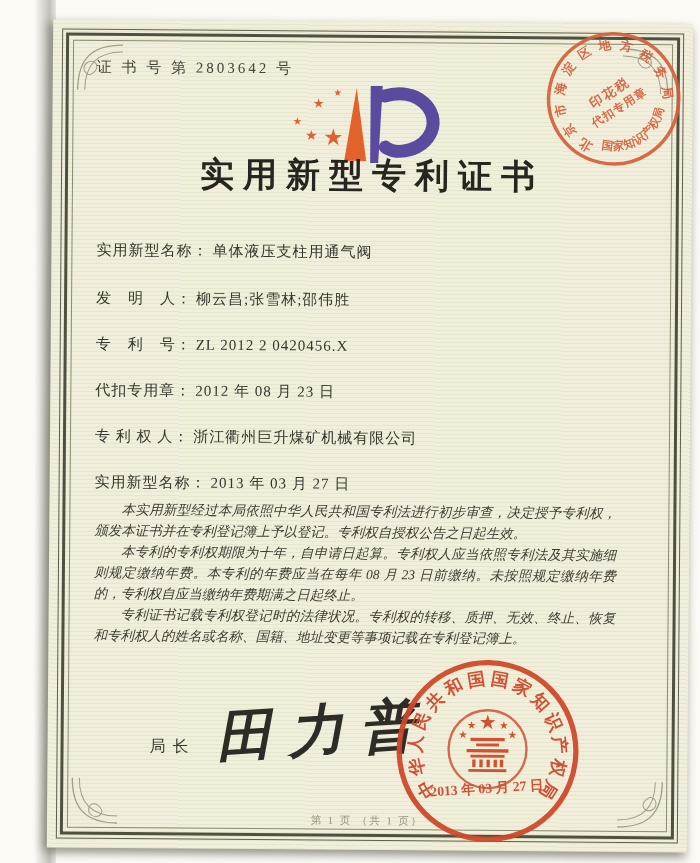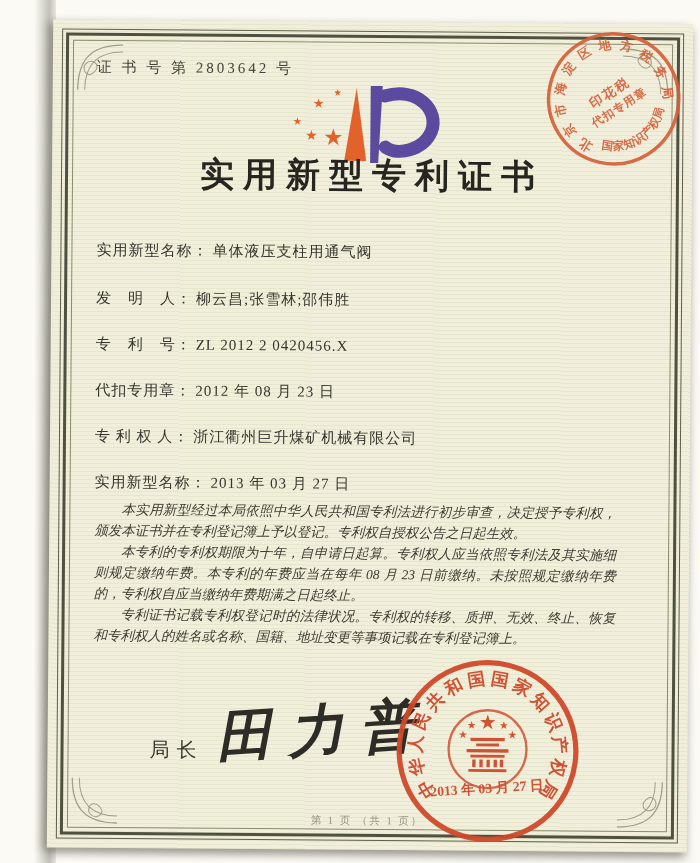--- a/index.html
+++ b/index.html
@@ -24,21 +24,21 @@
   .logo{position:absolute;left:233px;top:58px;}
   .title{position:absolute;left:0;top:131px;width:100%;text-align:center;
     font-size:34px;font-weight:bold;letter-spacing:9px;color:#262520;}
   .field{position:absolute;left:45px;width:560px;font-size:15px;color:#37362e;white-space:nowrap;}
   .f0{top:221px;}.f1{top:269px;}.f2{top:315px;}.f3{top:361px;}.f4{top:407px;}.f5{top:453px;}
   .field .lbl{letter-spacing:1px;text-align:right;}
   .field .val{margin-left:4px;letter-spacing:1px;}
   .body-text{position:absolute;left:45px;top:479px;width:522px;
     font-size:13.5px;line-height:21px;text-align:justify;color:#3f3c33;font-style:italic;}
   .body-text p{margin:0;text-indent:2em;}
-  .sig-label{position:absolute;left:102px;top:716px;font-size:20px;letter-spacing:7px;color:#3a3931;}
+  .sig-label{position:absolute;left:102px;top:716px;font-size:16px;letter-spacing:7px;color:#3a3931;}
   .sig-name{position:absolute;left:168px;top:672px;font-size:56px;font-style:italic;font-weight:bold;
     letter-spacing:16px;color:#2e2c27;transform:rotate(-4deg);white-space:nowrap;}
   .footer{position:absolute;left:0;top:792px;width:100%;text-align:center;
     font-size:10.5px;letter-spacing:2px;color:#95927c;}
   .seal-main{position:absolute;left:345px;top:633px;z-index:5;opacity:.94;}
   .seal-tax{position:absolute;left:486px;top:0px;z-index:6;transform:rotate(-33deg);opacity:.92;}
   svg text{font-family:"Liberation Serif","DejaVu Serif",serif;}
 </style>
 </head>
 <body>

